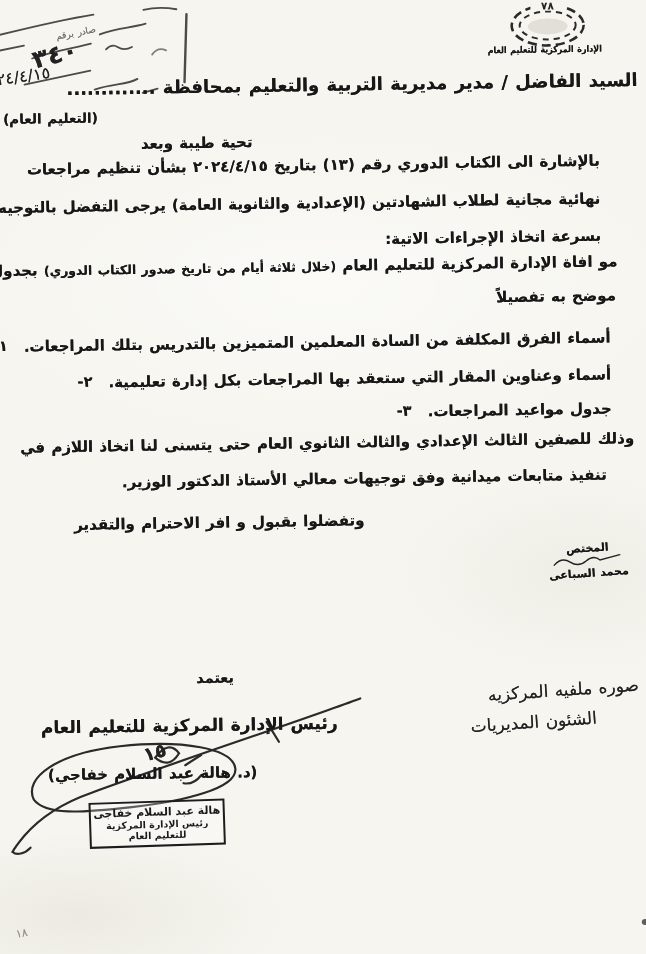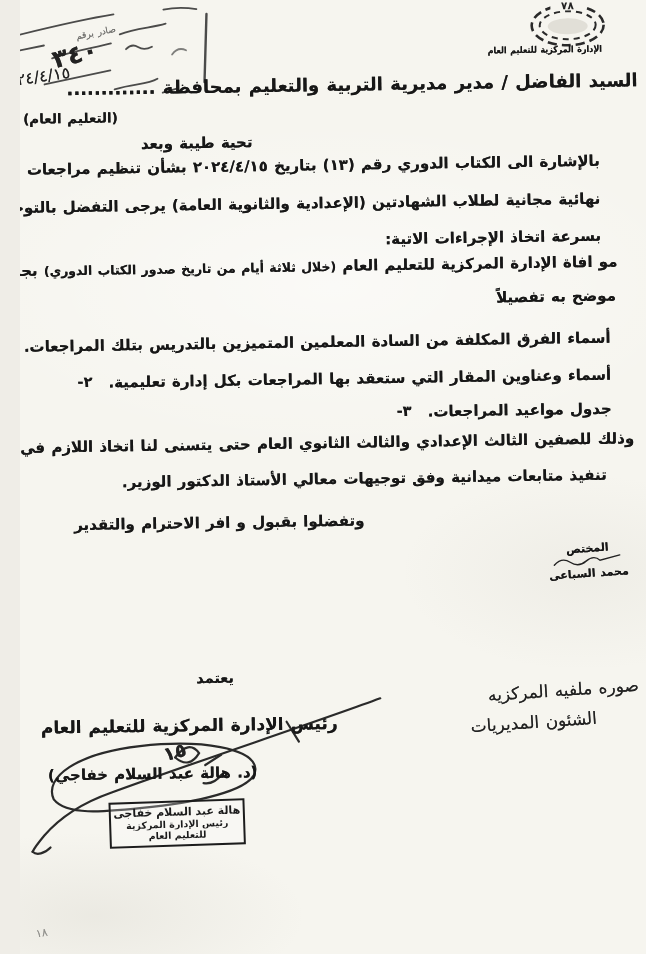--- a/index.html
+++ b/index.html
@@ -8,21 +8,20 @@
     background:#efede7;
     font-family:"DejaVu Sans", sans-serif;
   }
   #page{
     position:absolute;inset:0;overflow:hidden;
     background:
       radial-gradient(ellipse 300px 120px at 12% 96%, rgba(170,165,150,.14), transparent 70%),
       radial-gradient(ellipse 260px 140px at 90% 60%, rgba(170,165,150,.10), transparent 70%),
       radial-gradient(ellipse 500px 220px at 50% 30%, rgba(255,255,255,.5), transparent 75%),
       #f6f5ef;
-    margin-left: 20px;
   }
   #sheet{position:absolute;inset:0;transform:rotate(-0.9deg);transform-origin:50% 45%;}
   .abs{position:absolute;}
   .ar{direction:rtl;white-space:nowrap;font-weight:700;color:#171717;
       text-shadow:0 0 .5px rgba(25,25,25,.8);word-spacing:1px;}
   .hw{font-weight:400;color:#222;text-shadow:0 0 .4px rgba(30,30,30,.7);}
   .body-line{font-size:15px;}
   .small-paren{font-size:12.5px;}
   .list-item{display:flex;flex-direction:row-reverse;gap:16px;direction:rtl;}
   .num{font-size:14.5px;}

